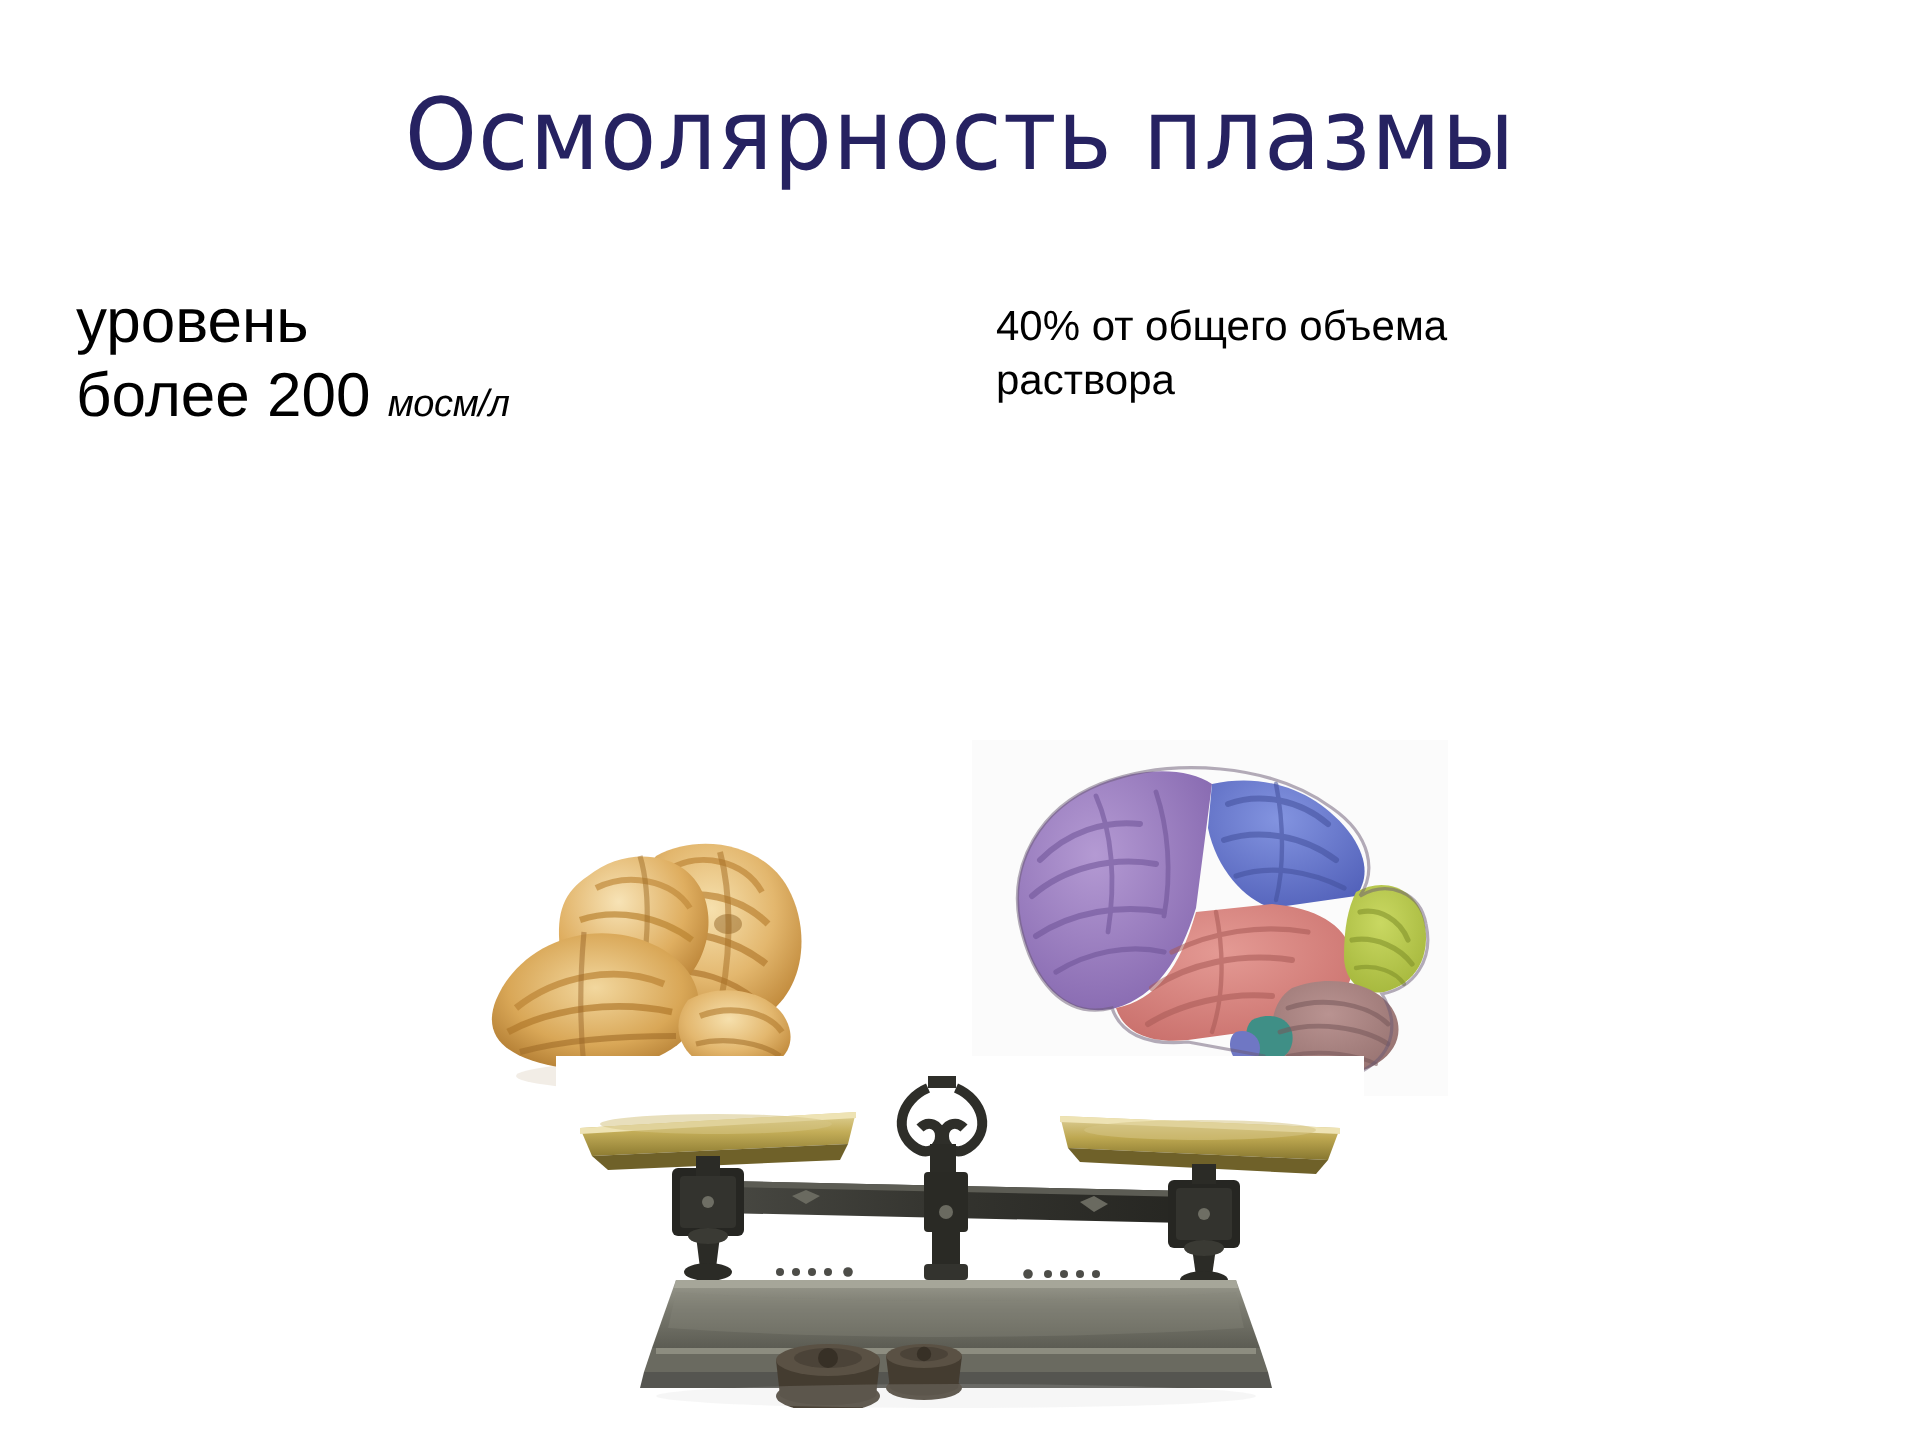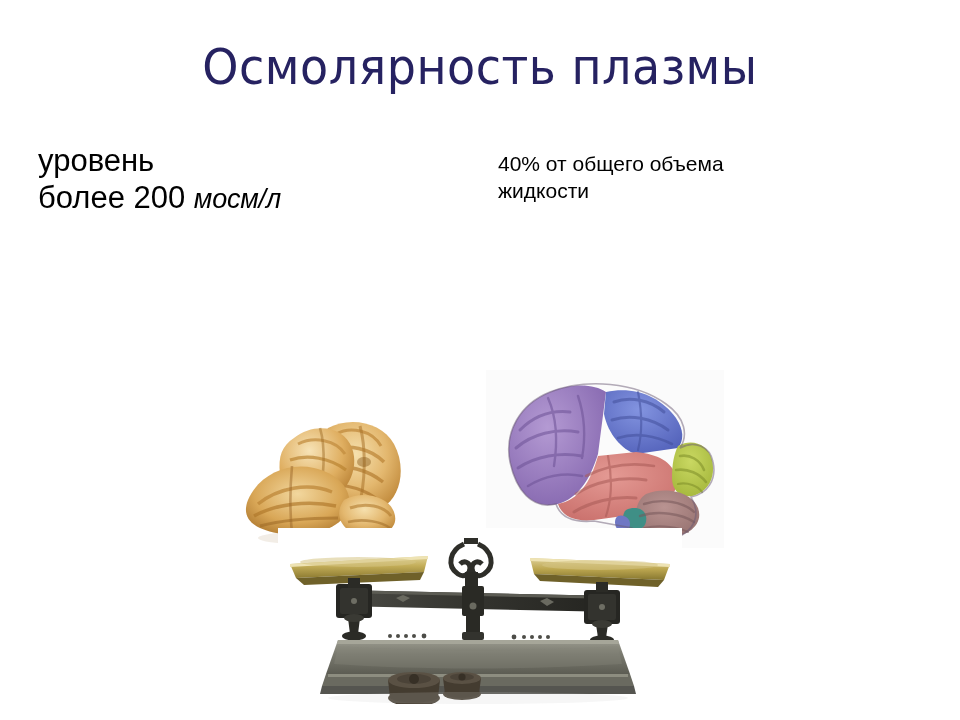--- a/index.html
+++ b/index.html
@@ -51,21 +51,21 @@
     top: 150px;
     width: 420px;
   }
   .line {
     display: block;
     font-size: 31px;
     line-height: 37px;
     white-space: nowrap;
   }
   .unit {
-    font-size: 27px;
+    font-size: 19px;
     font-style: italic;
     letter-spacing: -0.2px;
   }
   .sub-line {
     display: block;
     font-size: 21px;
     line-height: 27px;
     white-space: nowrap;
   }
 
@@ -107,21 +107,21 @@
 
   <div id="slide-title">Осмолярность плазмы</div>
 
   <div id="left-text" class="text-block">
     <span class="line">уровень</span>
     <span class="line"><span>более 200</span>&nbsp;<span class="unit">мосм/л</span></span>
   </div>
 
   <div id="right-text" class="text-block">
     <span class="sub-line">40% от общего объема</span>
-    <span class="sub-line">жидкости</span>
+    <span class="sub-line">раствора</span>
   </div>
 
   <div id="walnut-image">
     <svg viewBox="0 0 186 150" xmlns="http://www.w3.org/2000/svg">
       <defs>
         <radialGradient id="wg1" cx="45%" cy="35%" r="70%">
           <stop offset="0%" stop-color="#f6e0ad"></stop>
           <stop offset="55%" stop-color="#e3b76e"></stop>
           <stop offset="100%" stop-color="#bd8536"></stop>
         </radialGradient>

